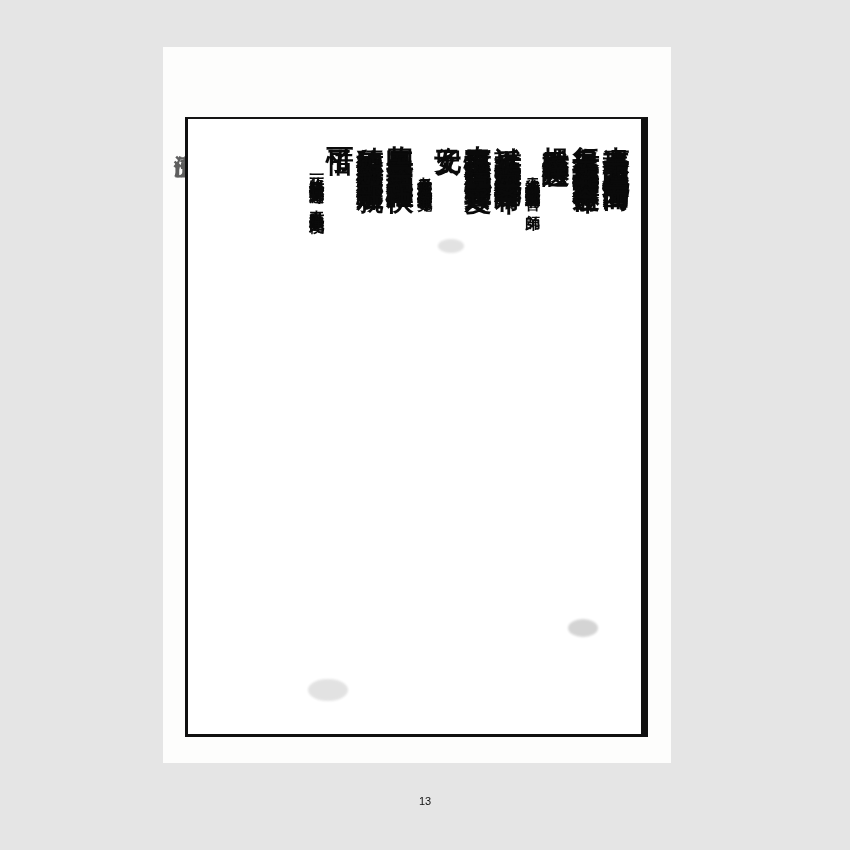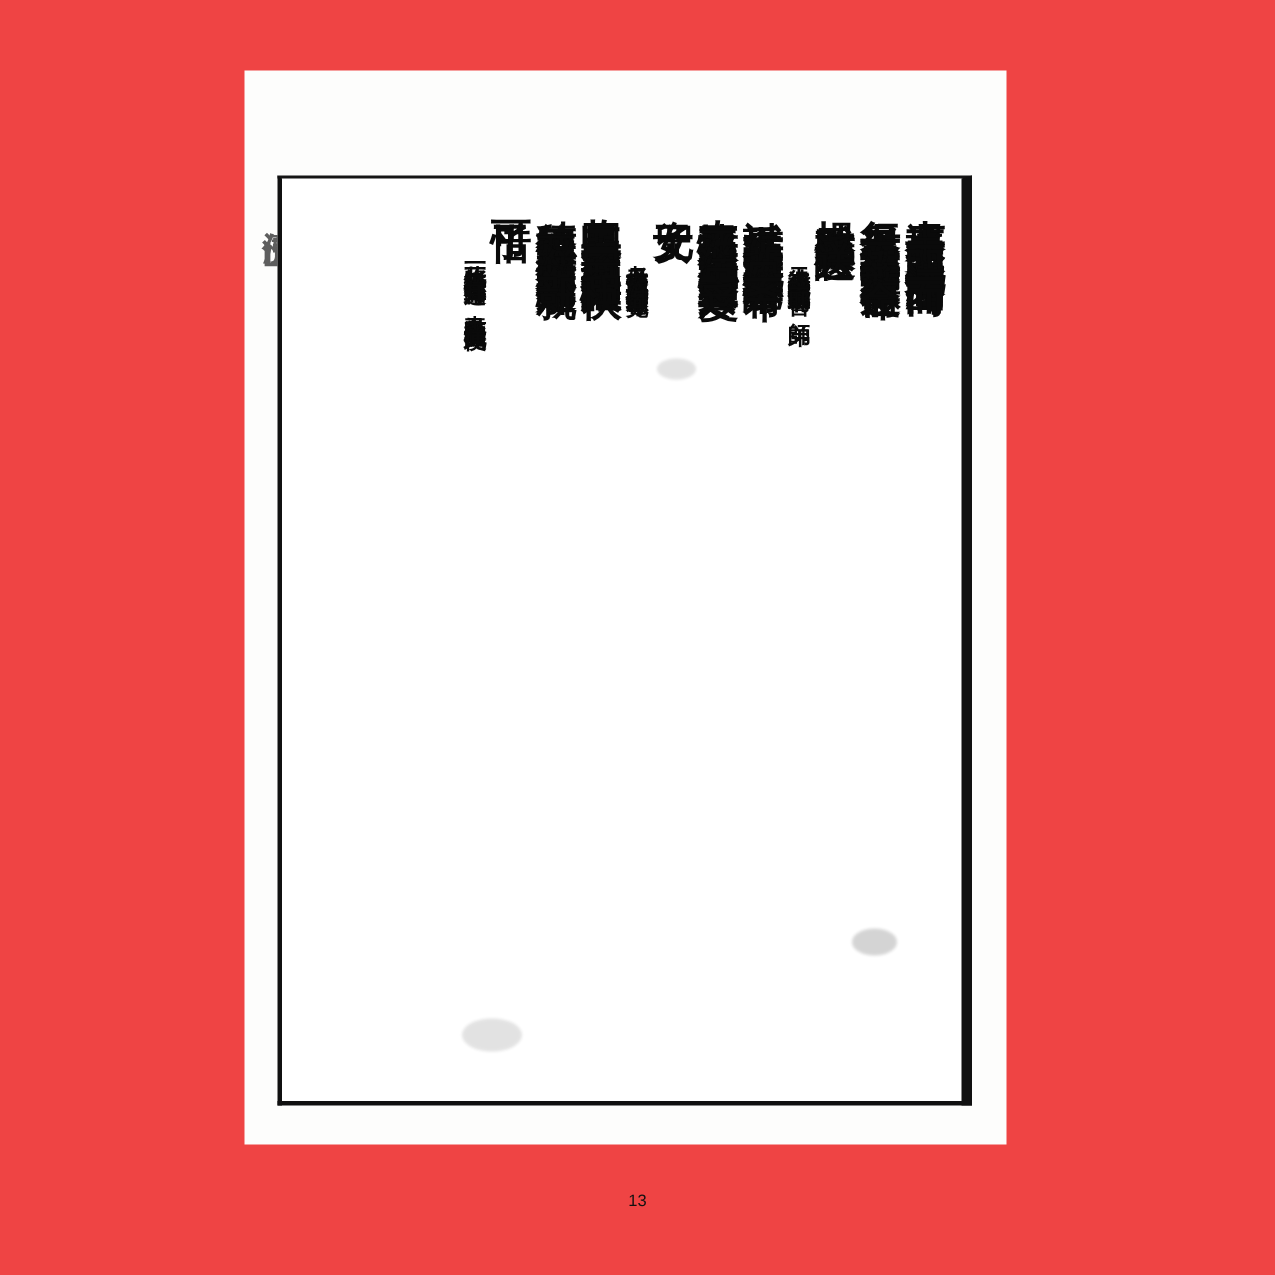--- a/index.html
+++ b/index.html
@@ -13,21 +13,21 @@
     font-family: "DejaVu Serif", serif;
     position: relative;
     overflow: hidden;
   }
 
   .page {
     position: absolute;
     left: 0; top: 0;
     width: 850px;
     height: 850px;
-    background: #ef4444;
+    background: #e5e5e5;
   }
 
   
   .scan {
     position: absolute;
     left: 163px;
     top: 47px;
     width: 508px;
     height: 716px;
     background: #fdfdfc;

